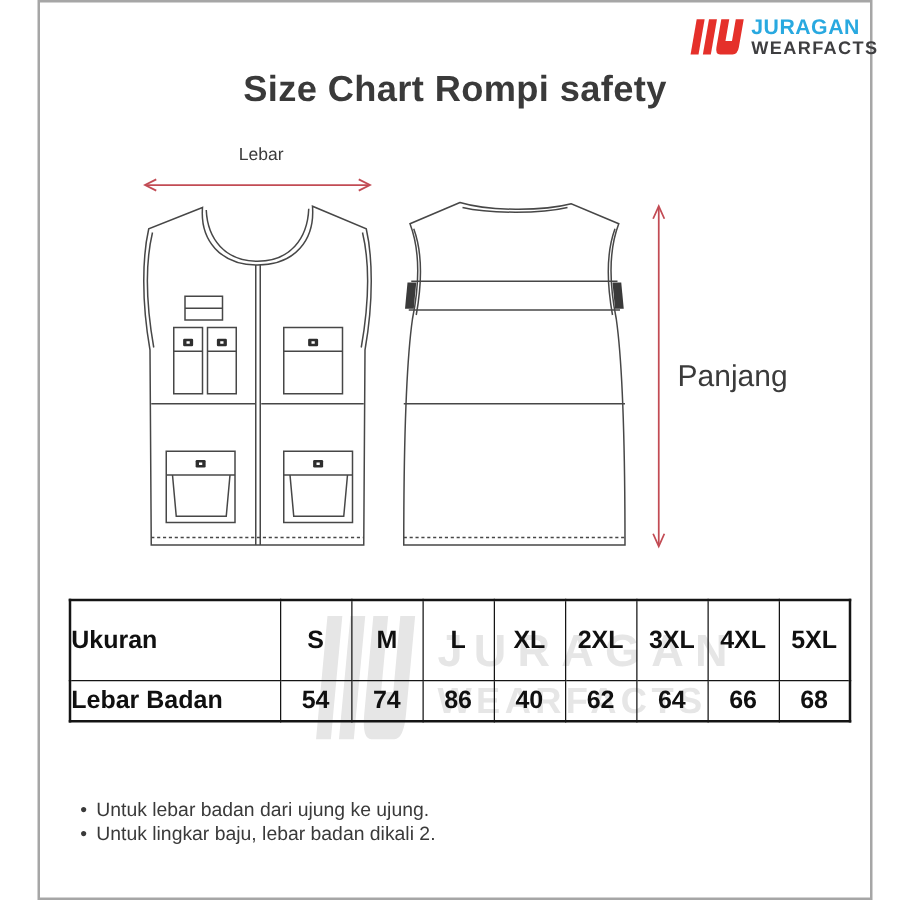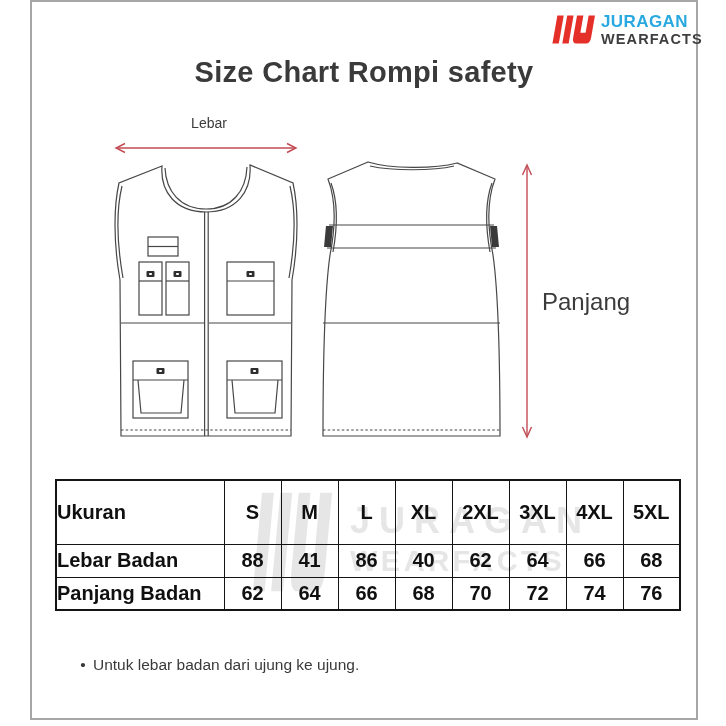--- a/index.html
+++ b/index.html
@@ -53,21 +53,21 @@
   }
   table.size-table{border:2.4px solid #141414;}
   col.c-label{width:168px;}
   col.c-size{width:57px;}
   tr.hdr{height:64px;}
   tr.row{height:33px;margin-left:48px;}
   .cell-left{text-align:left;padding-left:13px;}
   .cell-center{text-align:center;}
   
   ul.notes{
-    position:absolute;left:57px;top:640px;margin:16px;padding:0;list-style:none;z-index:2;
+    position:absolute;left:57px;top:640px;margin:0;padding:0;list-style:none;z-index:2;
   }
   ul.notes li{
     font-size:15.5px;color:#3a3a3a;line-height:18.5px;
   }
   ul.notes li::before{
     content:"\2022";display:inline-block;width:20px;text-align:center;
     font-size:15.5px;color:#3a3a3a;
   }
 </style>
 </head>
@@ -209,40 +209,30 @@
         <th class="cell-center">M</th>
         <th class="cell-center">L</th>
         <th class="cell-center">XL</th>
         <th class="cell-center">2XL</th>
         <th class="cell-center">3XL</th>
         <th class="cell-center">4XL</th>
         <th class="cell-center">5XL</th>
       </tr>
       <tr class="row">
         <td class="cell-left">Lebar Badan</td>
-        <td class="cell-center">88</td>
-        <td class="cell-center">41</td>
+        <td class="cell-center">54</td>
+        <td class="cell-center">74</td>
         <td class="cell-center">86</td>
         <td class="cell-center">40</td>
         <td class="cell-center">62</td>
         <td class="cell-center">64</td>
         <td class="cell-center">66</td>
         <td class="cell-center">68</td>
       </tr>
-      <tr class="row">
-        <td class="cell-left">Panjang Badan</td>
-        <td class="cell-center">62</td>
-        <td class="cell-center">64</td>
-        <td class="cell-center">66</td>
-        <td class="cell-center">68</td>
-        <td class="cell-center">70</td>
-        <td class="cell-center">72</td>
-        <td class="cell-center">74</td>
-        <td class="cell-center">76</td>
-      </tr>
     </tbody>
   </table>
 
   <ul class="notes">
     <li>Untuk lebar badan dari ujung ke ujung.</li>
+    <li>Untuk lingkar baju, lebar badan dikali 2.</li>
   </ul>
 
 </div>
 
 </body></html>

